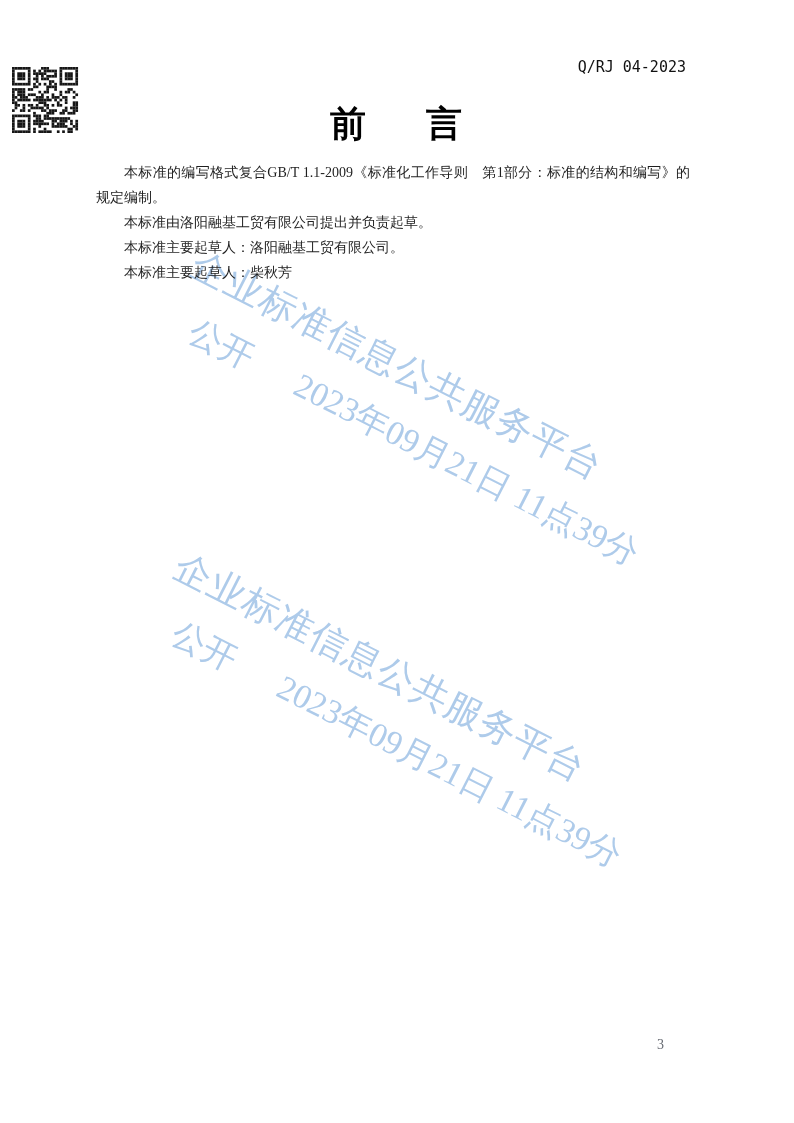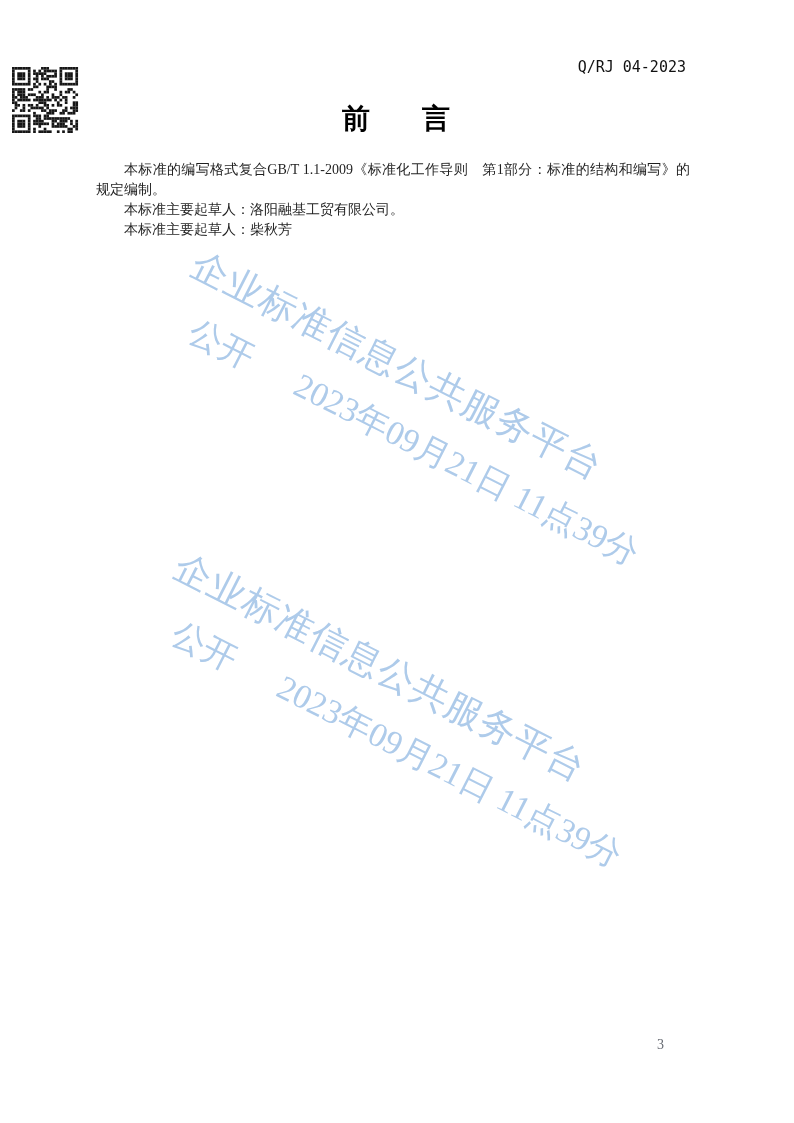--- a/index.html
+++ b/index.html
@@ -33,32 +33,32 @@
   }
   .title {
     position: absolute;
     top: 100px;
     left: 0;
     right: 0;
     margin: 0 0 0 10px;
     text-align: center;
     font-family: "Liberation Sans", "DejaVu Sans", sans-serif;
     font-weight: 700;
-    font-size: 28px;
+    font-size: 36px;
     letter-spacing: 12px;
     color: #000000;
   }
   .body-text {
     position: absolute;
     top: 160px;
     left: 96px;
     width: 594px;
     z-index: 2;
     font-size: 14px;
-    line-height: 20px;
+    line-height: 25px;
     color: #1f1f1f;
     text-align: justify;
   }
   .body-text p {
     margin: 0;
     text-indent: 2em;
   }
   .watermark {
     position: absolute;
     z-index: 1;
@@ -422,20 +422,21 @@
         <rect x="58.08" y="63.36" width="2.70" height="2.70"></rect>
       </g>
     </svg>
 
   <div class="doc-number">Q/RJ 04-2023</div>
 
   <h1 class="title">前　言</h1>
 
   <div class="body-text">
     <p>本标准的编写格式复合GB/T 1.1-2009《标准化工作导则　第1部分：标准的结构和编写》的规定编制。</p>
+    <p>本标准由洛阳融基工贸有限公司提出并负责起草。</p>
     <p>本标准主要起草人：洛阳融基工贸有限公司。</p>
     <p>本标准主要起草人：柴秋芳</p>
   </div>
 
   <div class="watermark wm1" style="color: rgb(174, 203, 234);">
     <div class="wm-line1">企业标准信息公共服务平台</div>
     <div class="wm-line2">
       <span class="wm-open">公开</span>
       <span class="wm-date">2023年09月21日  11点39分</span>
     </div>

